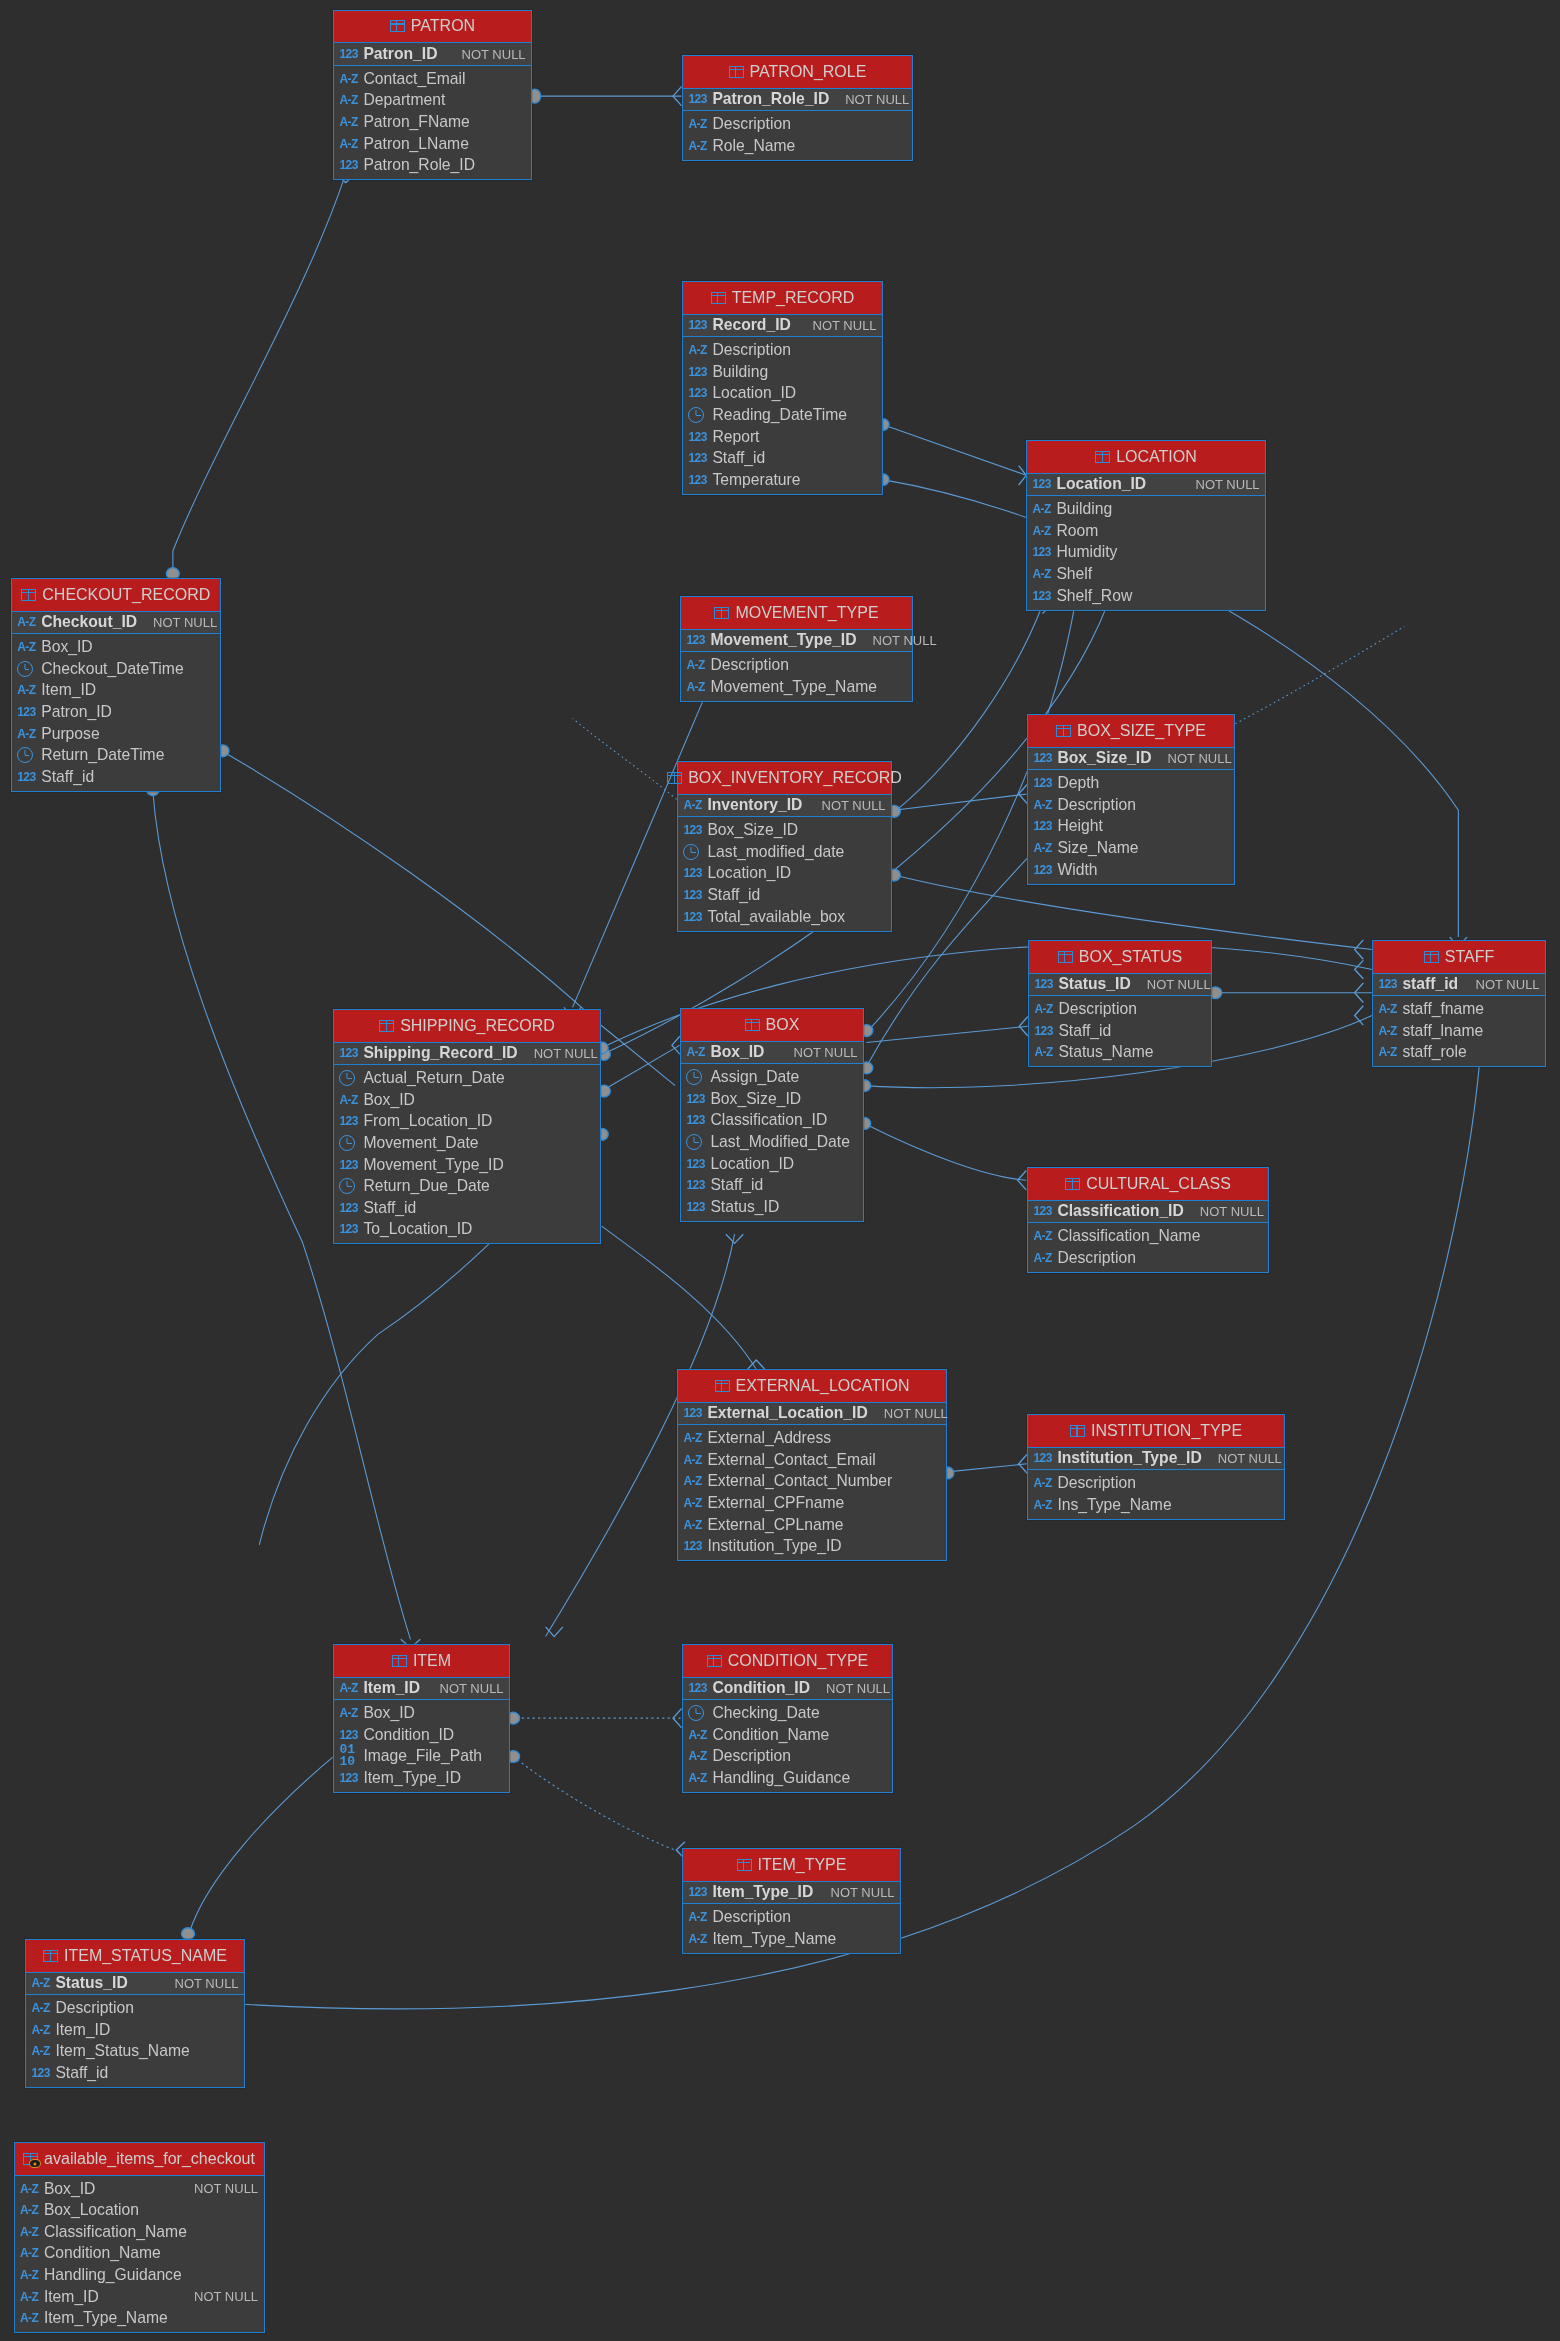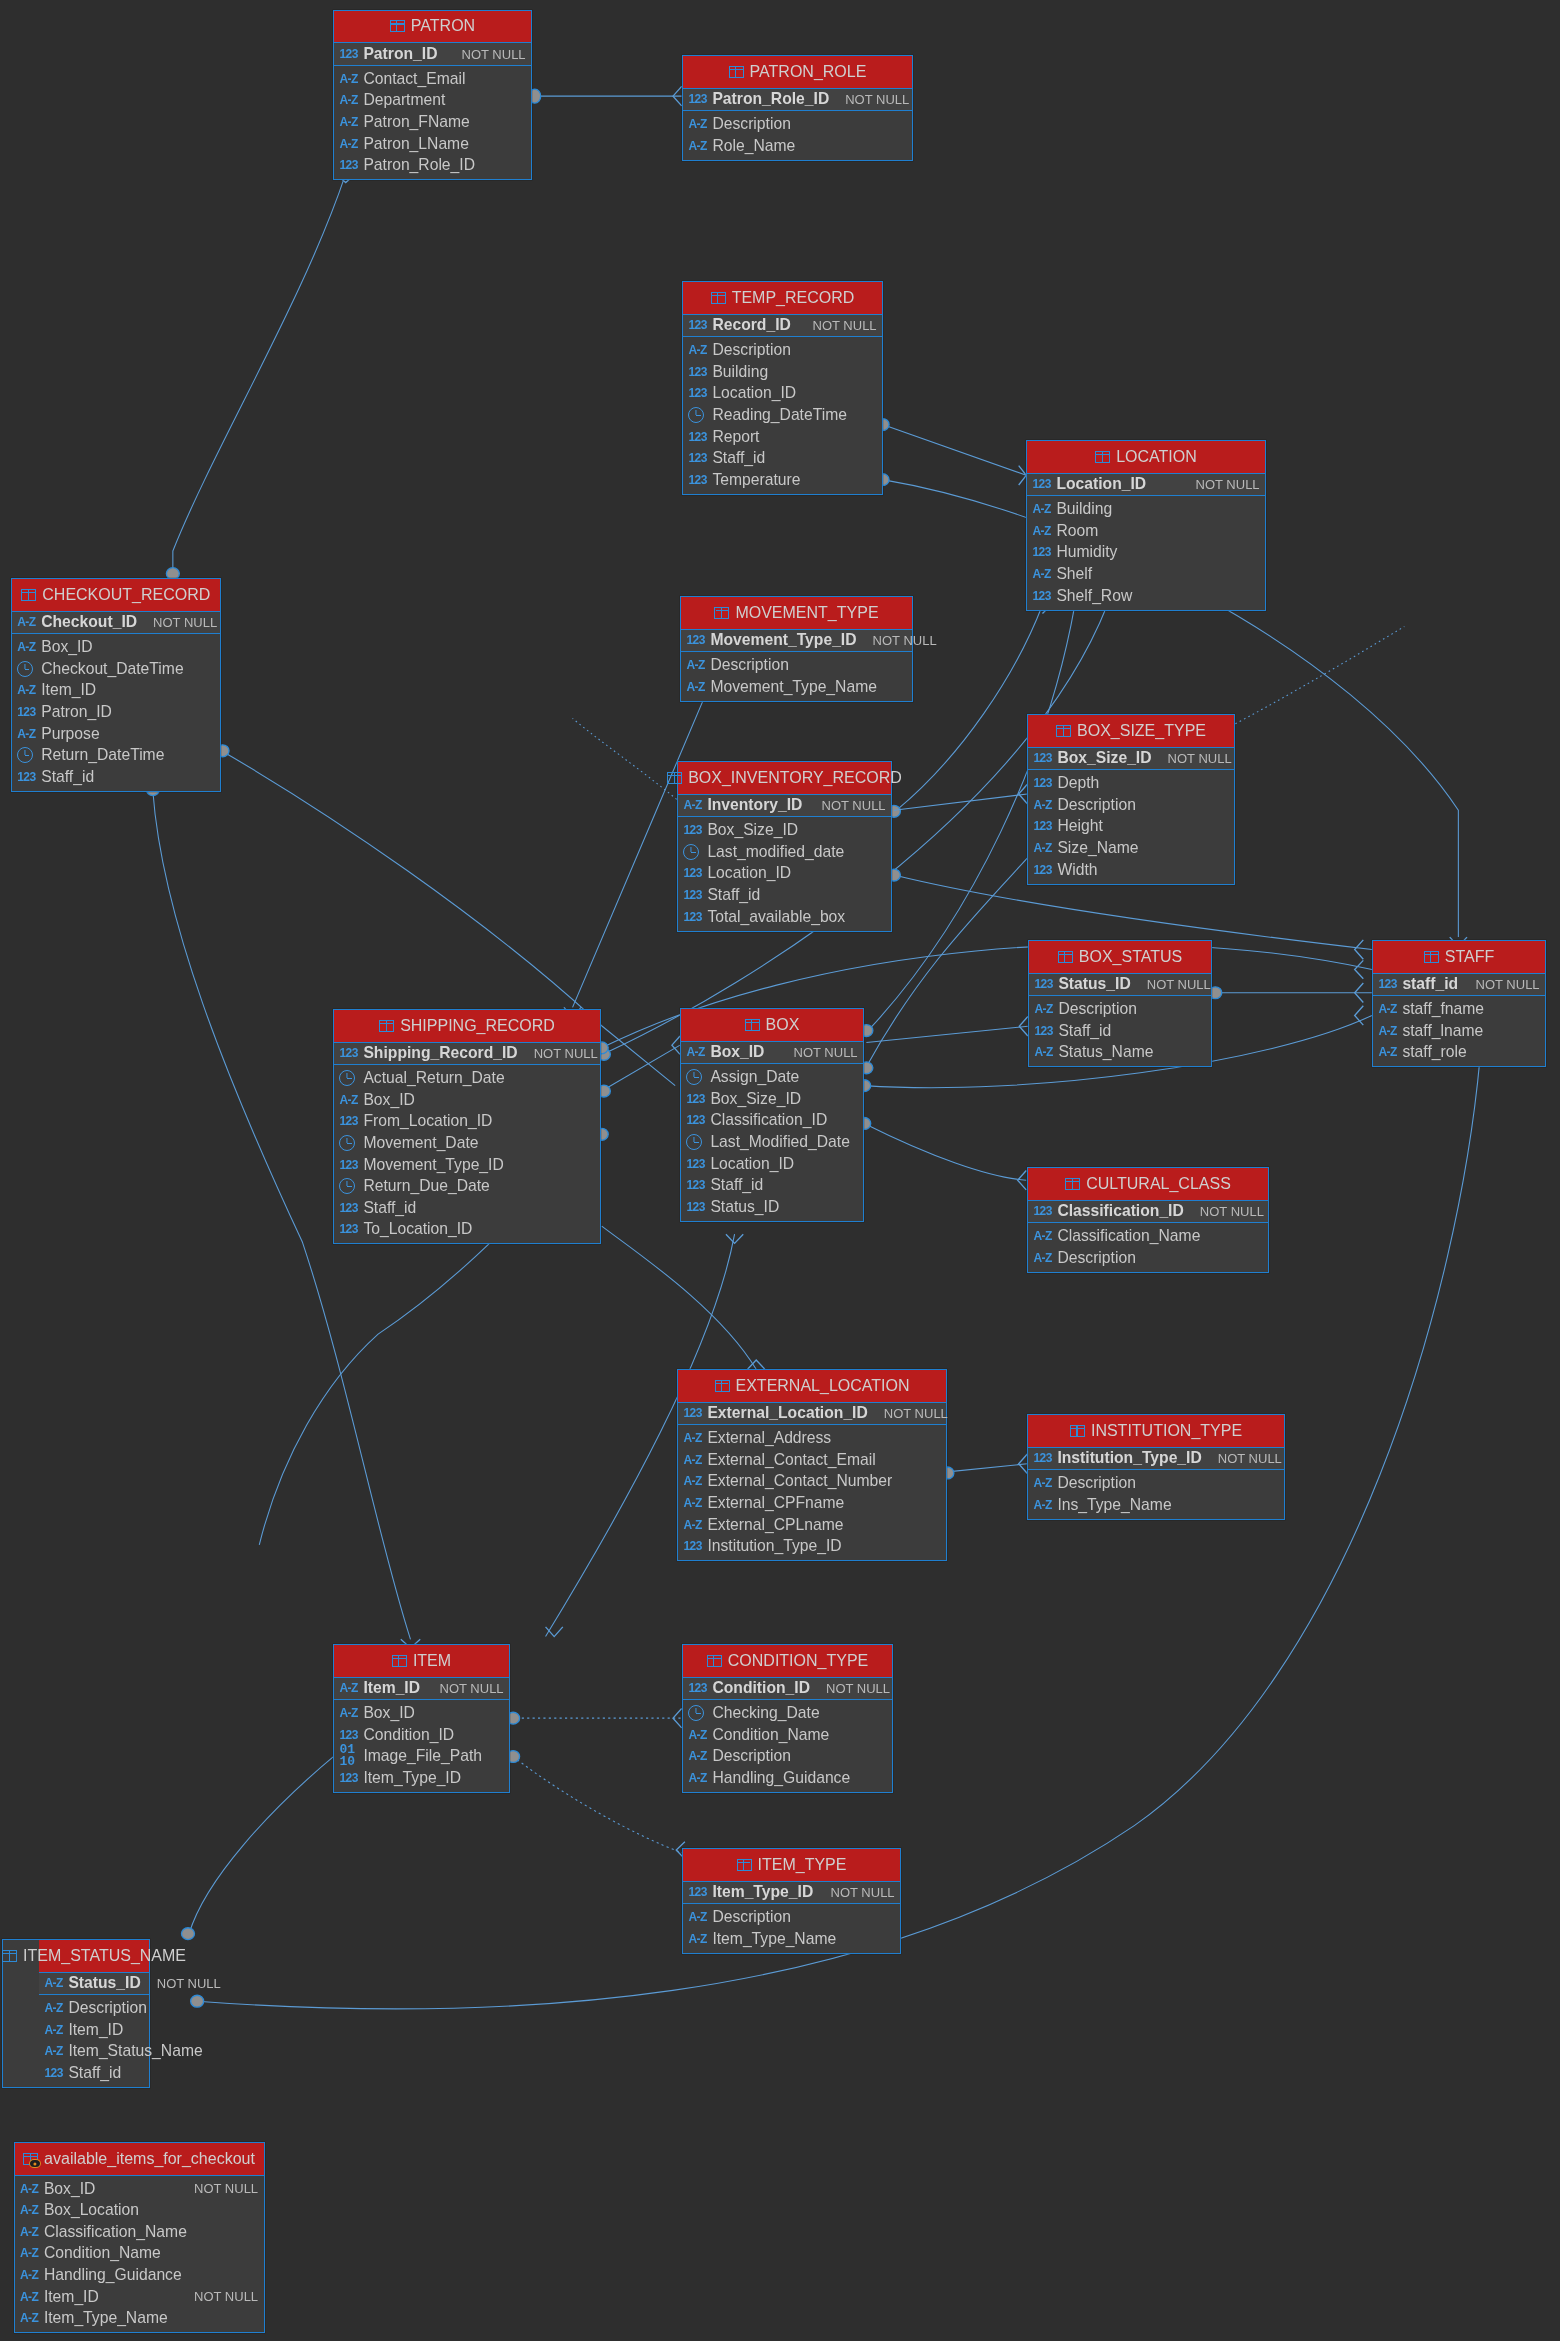--- a/index.html
+++ b/index.html
@@ -873,21 +873,21 @@
         <div class="row">
           <span class="ic">A-Z</span>
           <span class="nm">Description</span>
         </div>
         <div class="row">
           <span class="ic">A-Z</span>
           <span class="nm">Item_Type_Name</span>
         </div>
       </div>
     </div>
-    <div class="tbl" style="left: 2px; top: 1939px; width: 148px; padding-left: 36px;">
+    <div class="tbl" style="left: 25px; top: 1939px; width: 220px;">
       <div class="hdr">
         <span class="tglyph">
           <i class="o"></i>
           <i class="h"></i>
           <i class="v"></i>
         </span>
         <span>ITEM_STATUS_NAME</span>
       </div>
       <div class="pkrow">
         <div class="row">

